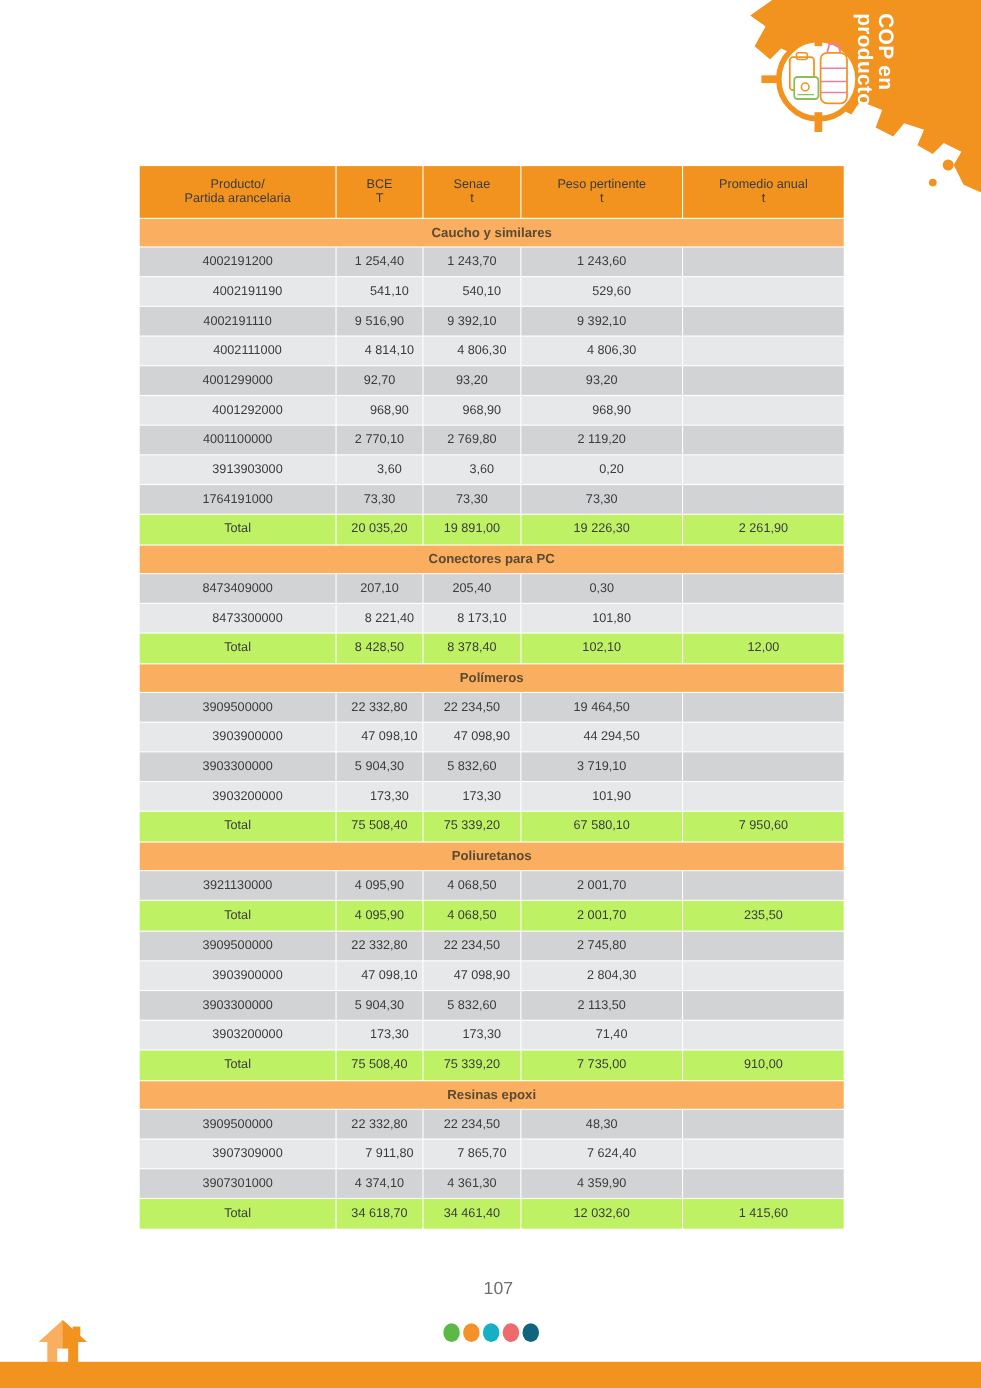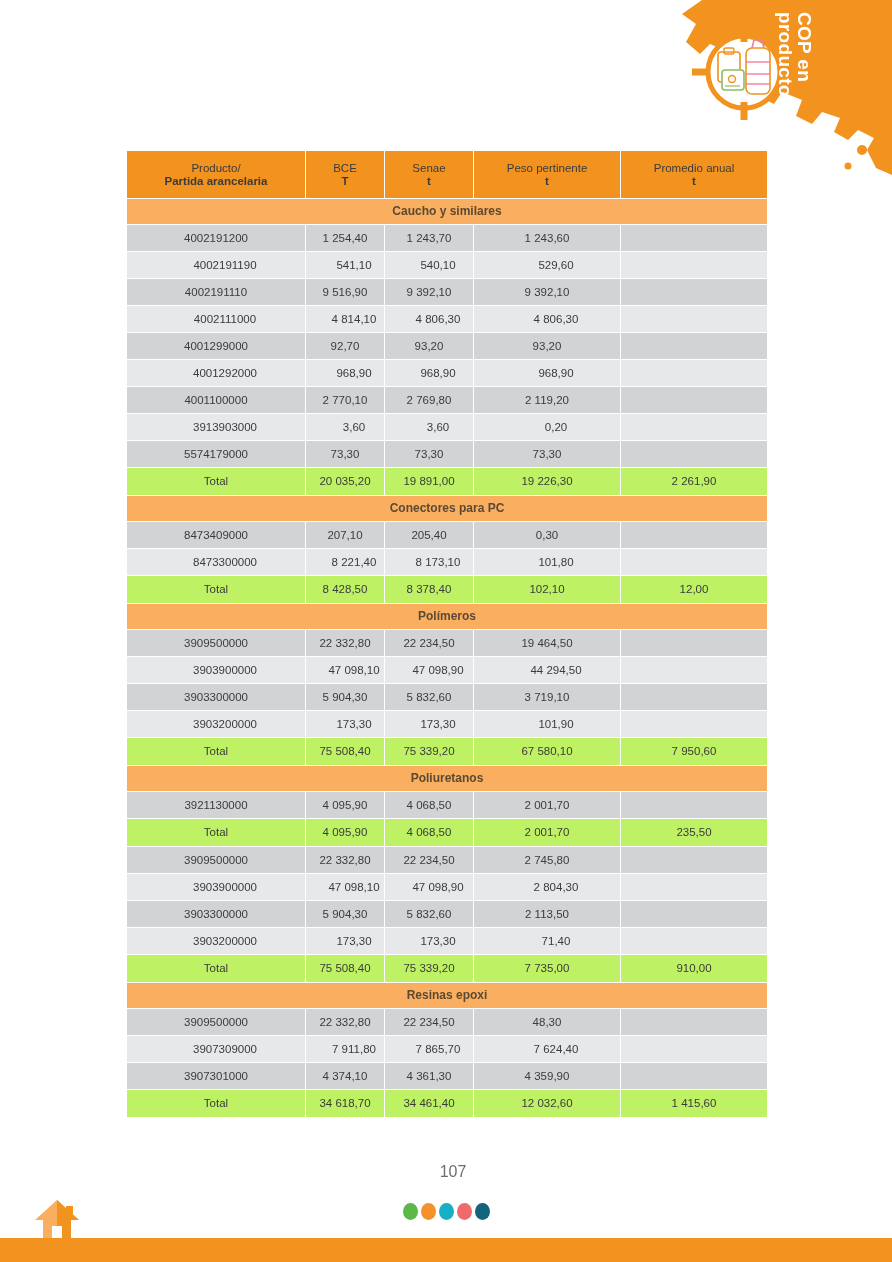--- a/index.html
+++ b/index.html
@@ -77,21 +77,21 @@
   col.c5 { width: 146px; }
 
   thead th {
     background: #f3931f;
     color: #ffffff;
     font-weight: bold;
     font-size: 12px;
     height: 47px !important;
     line-height: 15px;
   }
-  thead th .sub { display: block; font-weight: bold; }
+  thead th .sub { display: block; font-weight: normal; }
 
   tr.section-row td {
     background: #f9ae60;
     color: #5b4a33;
     font-size: 12px;
     height: 25px !important;
     font-weight: bold;
   }
   tr.total-row td {
     background: #bef264;
@@ -270,21 +270,21 @@
           <td></td>
         </tr>
         <tr class="data-row even">
           <td>3913903000</td>
           <td>3,60</td>
           <td>3,60</td>
           <td>0,20</td>
           <td></td>
         </tr>
         <tr class="data-row odd">
-          <td>5574179000</td>
+          <td>1764191000</td>
           <td>73,30</td>
           <td>73,30</td>
           <td>73,30</td>
           <td></td>
         </tr>
         <tr class="total-row">
           <td>Total</td>
           <td>20 035,20</td>
           <td>19 891,00</td>
           <td>19 226,30</td>

